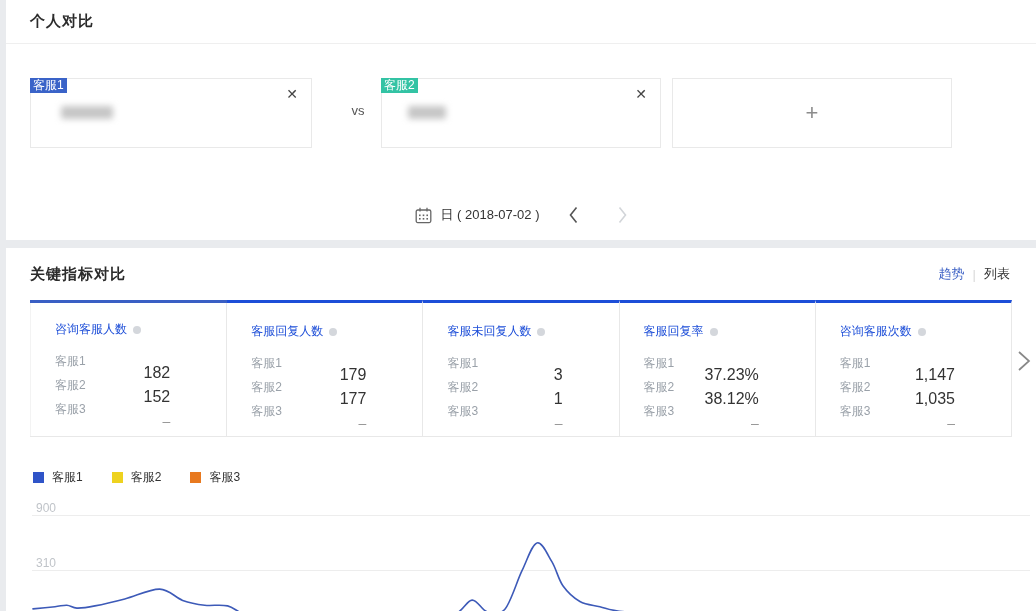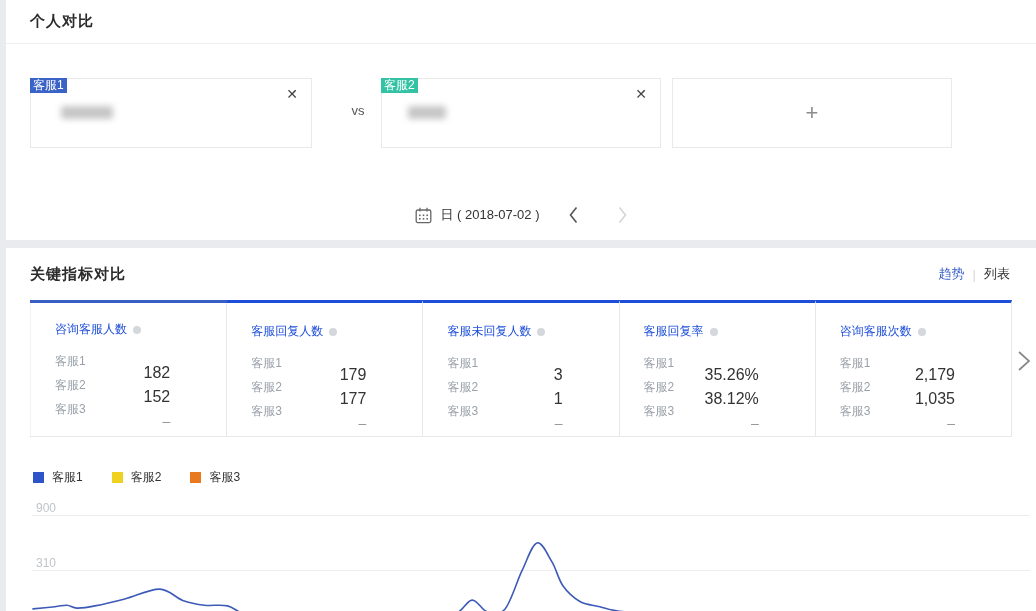--- a/index.html
+++ b/index.html
@@ -203,21 +203,21 @@
   </div>
 
   <div class="card">
     <div class="card-title-row">
       <span class="card-title">客服回复率</span>
       <span class="info-icon"></span>
     </div>
     <div class="card-rows">
   <div class="mrow">
     <span class="mlabel">客服1</span>
-    <span class="mvalue">35.26%</span>
+    <span class="mvalue">37.23%</span>
   </div>
 
   <div class="mrow">
     <span class="mlabel">客服2</span>
     <span class="mvalue">38.12%</span>
   </div>
 
   <div class="mrow">
     <span class="mlabel">客服3</span>
     <span class="mvalue dash">–</span>
@@ -226,21 +226,21 @@
   </div>
 
   <div class="card">
     <div class="card-title-row">
       <span class="card-title">咨询客服次数</span>
       <span class="info-icon"></span>
     </div>
     <div class="card-rows">
   <div class="mrow">
     <span class="mlabel">客服1</span>
-    <span class="mvalue">2,179</span>
+    <span class="mvalue">1,147</span>
   </div>
 
   <div class="mrow">
     <span class="mlabel">客服2</span>
     <span class="mvalue">1,035</span>
   </div>
 
   <div class="mrow">
     <span class="mlabel">客服3</span>
     <span class="mvalue dash">–</span>

